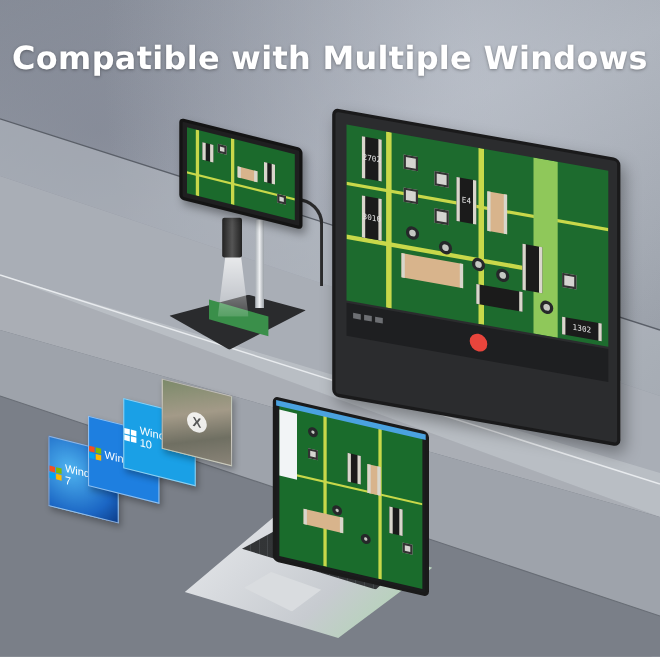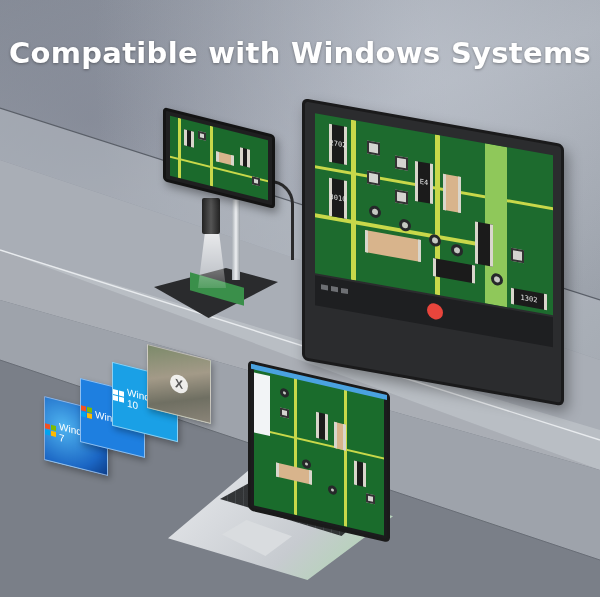--- a/index.html
+++ b/index.html
@@ -145,21 +145,21 @@
 
   <polygon points="0,250 600,430 600,470 0,300" fill="#c1c5cb" opacity="0.7"></polygon>
   <polygon points="0,300 600,470 600,600 0,360" fill="#9ea3ab"></polygon>
   <line x1="0" y1="250" x2="600" y2="440" stroke="#e8ebee" stroke-width="1.4"></line>
   <line x1="0" y1="108" x2="600" y2="300" stroke="#5a5f68" stroke-width="1.2"></line>
 
   <polygon points="0,360 600,560 600,597 0,597" fill="#7a7f88"></polygon>
   <line x1="0" y1="360" x2="600" y2="560" stroke="#686d75" stroke-width="1"></line>
 </svg>
 
-<h1 class="title">Compatible with Windows Systems</h1>
+<h1 class="title">Compatible with Multiple Windows</h1>
 
 <div class="cable" style="left:270px; top:180px; width:24px; height:80px;"></div>
 <div class="ms-base"></div>
 <div class="ms-board"></div>
 <div class="ms-light"></div>
 <div class="ms-pole"></div>
 <div class="ms-lens"></div>
 <div class="ms-screen">
   <div class="ms-display">
     <div class="trace" style="left:8px; top:0; width:3px; height:60px;"></div>

